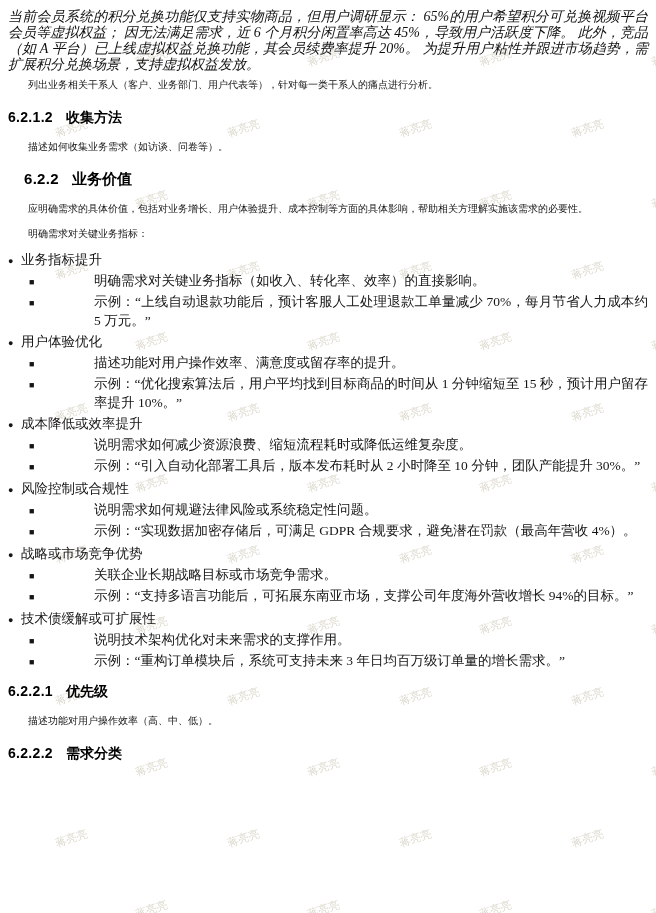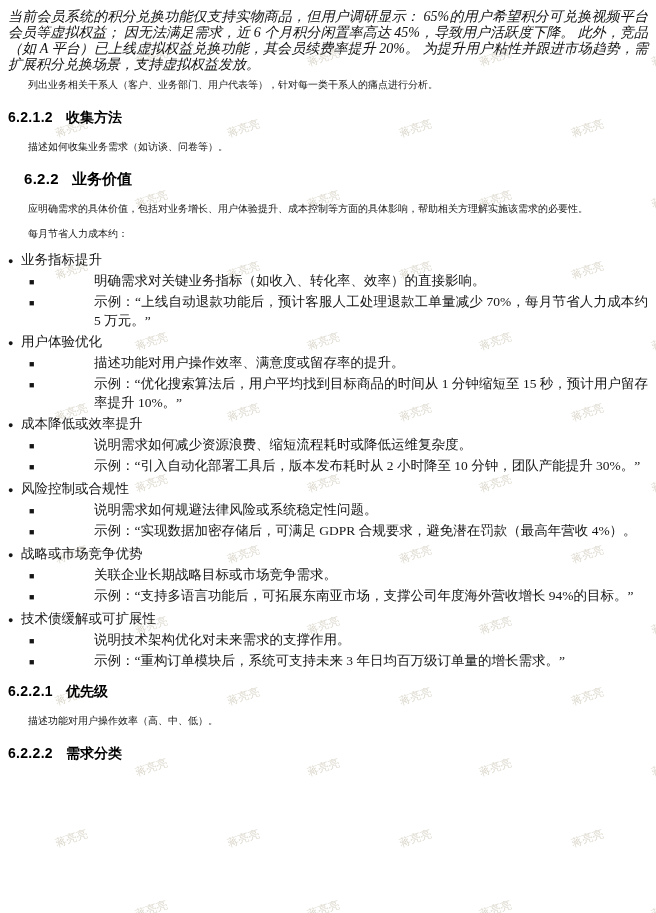--- a/index.html
+++ b/index.html
@@ -89,21 +89,21 @@
       <div class="heading h4">
         <span class="num">6.2.1.2</span>
         <span class="ttl">收集方法</span>
       </div>
       <p class="body-para">描述如何收集业务需求（如访谈、问卷等）。</p>
       <div class="heading h3">
         <span class="num">6.2.2</span>
         <span class="ttl">业务价值</span>
       </div>
       <p class="body-para">应明确需求的具体价值，包括对业务增长、用户体验提升、成本控制等方面的具体影响，帮助相关方理解实施该需求的必要性。</p>
-      <p class="body-para">每月节省人力成本约：</p>
+      <p class="body-para">明确需求对关键业务指标：</p>
       <div class="bullets">
         <div class="group">
           <div class="b1">
             <span class="mk">●</span>
             <span class="lbl">业务指标提升</span>
           </div>
           <div class="b2">
             <span class="mk">■</span>
             <span class="txt">明确需求对关键业务指标（如收入、转化率、效率）的直接影响。</span>
           </div>

